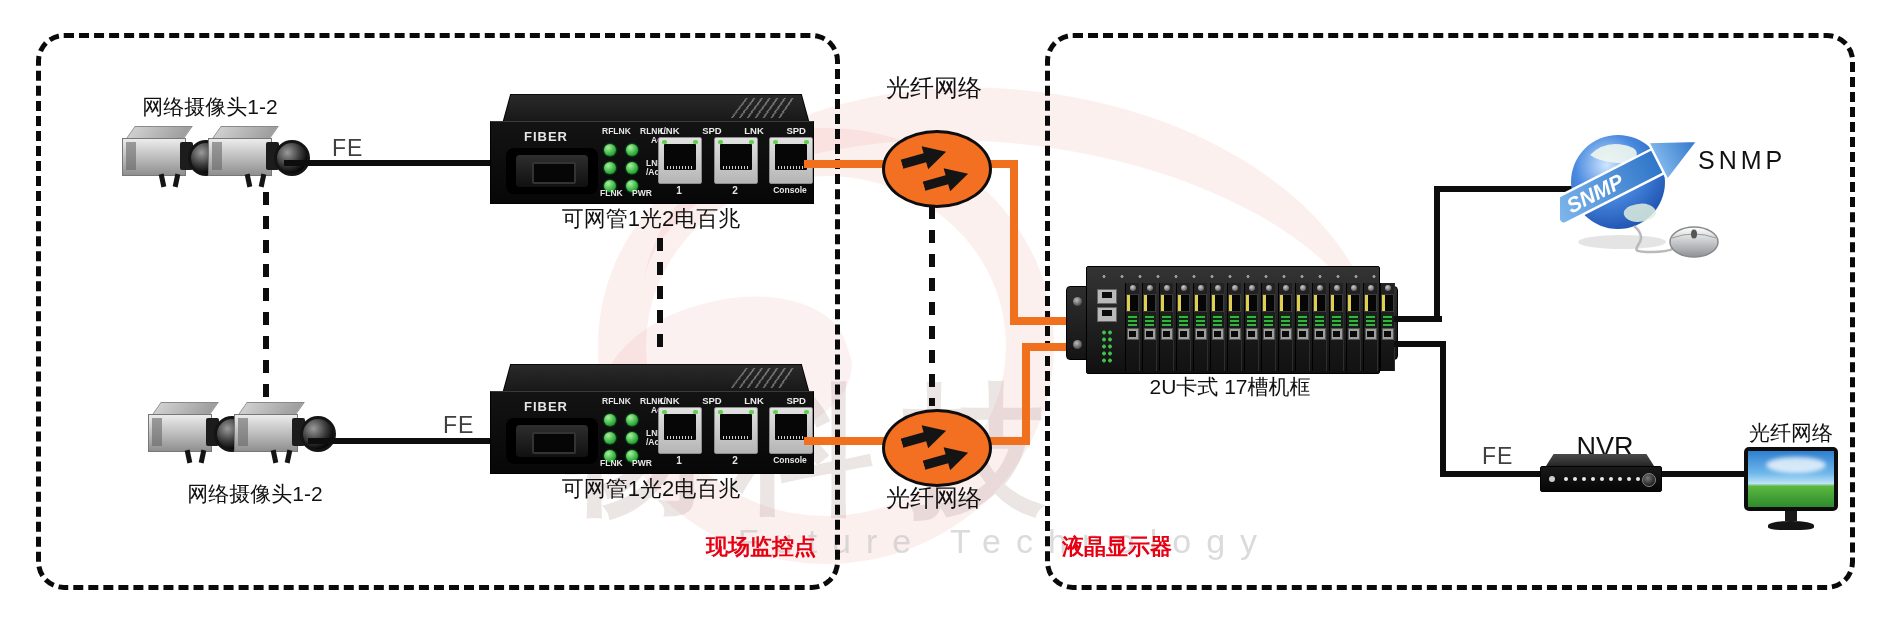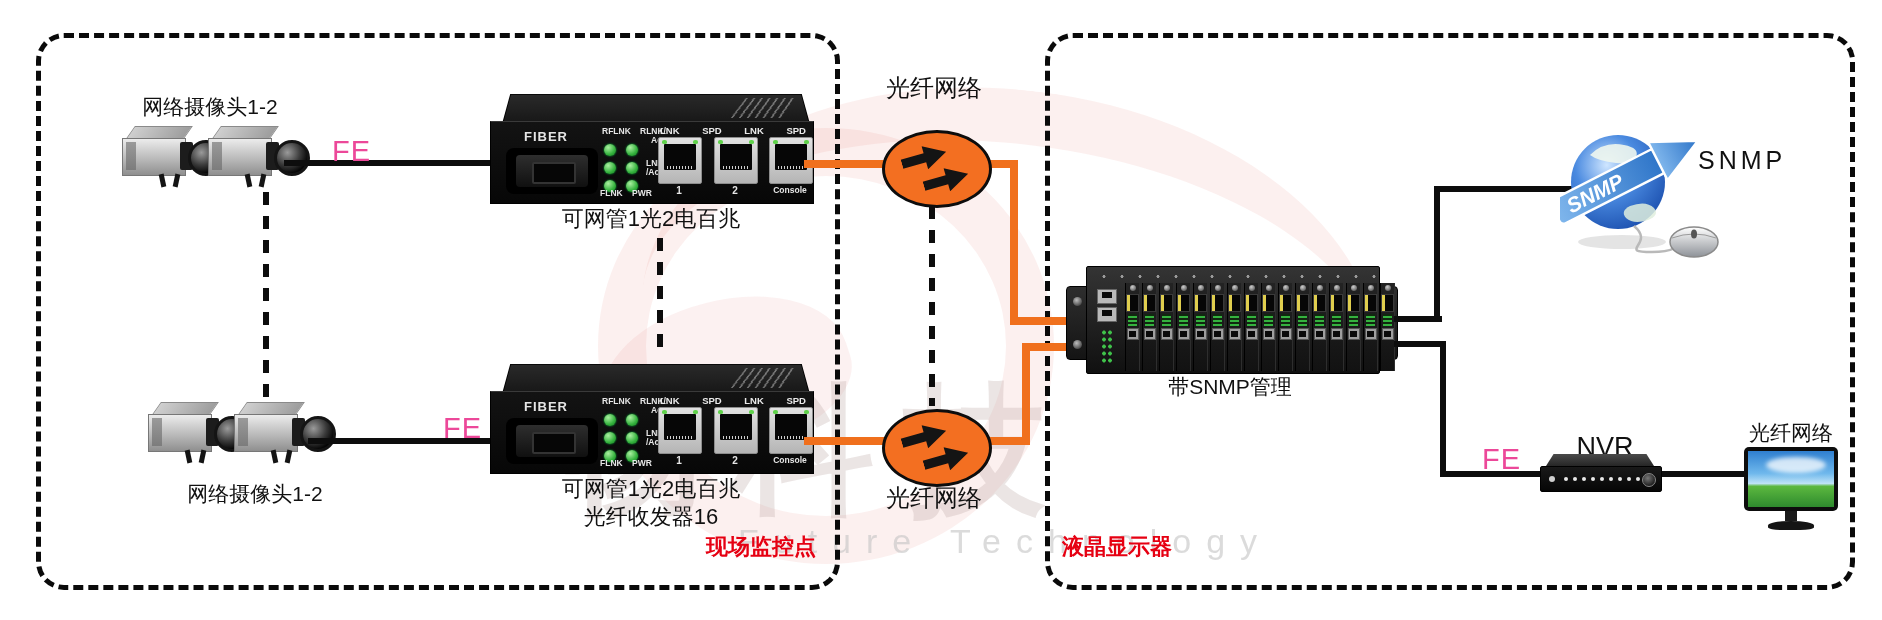--- a/index.html
+++ b/index.html
@@ -15,21 +15,21 @@
 
   
   .zone{position:absolute;border:5px dashed #0a0a0a;border-radius:28px;background:transparent;}
   .zone-left{left:36px;top:33px;width:794px;height:547px;}
   .zone-right{left:1045px;top:33px;width:800px;height:547px;}
   .zone-label{position:absolute;font-size:22px;font-weight:bold;color:#e60012;white-space:nowrap;}
 
   
   .lbl{position:absolute;font-size:21px;color:#111;text-align:center;white-space:nowrap;}
   .lbl2{line-height:1.25;}
-  .fe{position:absolute;font-size:29px;color:#ec4899;letter-spacing:1px;}
+  .fe{position:absolute;font-size:23px;color:#404040;letter-spacing:1px;}
 
   
   .wire{position:absolute;background:#0d0d0d;}
   .owire{position:absolute;background:#f0701d;}
   .dashv{position:absolute;width:6px;background:repeating-linear-gradient(180deg,#0d0d0d 0 13px,transparent 13px 24px);}
 
   
   .cam{position:absolute;width:96px;height:64px;}
   .cam i{position:absolute;display:block;}
   .cam-top{left:8px;top:0;width:56px;height:12px;background:linear-gradient(90deg,#cfcfcf,#9d9d9d);transform:skewX(-35deg);border:1px solid #8a8a8a;}
@@ -259,21 +259,20 @@
         <i class="pl" style="left:3px;"></i>
         <i class="pl" style="right:3px;"></i>
         <div class="jack"></div>
       </div>
     <span class="pnum" style="left:168px;top:97px;">1</span>
     <span class="pnum" style="left:224px;top:97px;">2</span>
     <span class="pnum" style="left:279px;top:97px;font-size:8.5px;">Console</span>
   </div>
   <div class="lbl lbl2" style="left:490px;top:475px;width:322px;font-size:22px;">
     <div>可网管1光2电百兆</div>
-    <div>光纤收发器16</div>
   </div>
 
   <div class="owire" style="left:804px;top:160px;width:82px;height:8px;"></div>
   <div class="owire" style="left:982px;top:160px;width:36px;height:8px;"></div>
   <div class="owire" style="left:1010px;top:160px;width:8px;height:165px;"></div>
   <div class="owire" style="left:1010px;top:317px;width:58px;height:8px;"></div>
   <div class="owire" style="left:804px;top:437px;width:82px;height:8px;"></div>
   <div class="owire" style="left:982px;top:437px;width:48px;height:8px;"></div>
   <div class="owire" style="left:1022px;top:343px;width:8px;height:102px;"></div>
   <div class="owire" style="left:1022px;top:343px;width:46px;height:8px;"></div>
@@ -429,21 +428,21 @@
           <i class="sfp"></i>
           <i class="sled"></i>
           <i class="srj">
               <i></i>
             </i>
         </div>
         </div>
     </div>
   </div>
   <div class="lbl lbl2" style="left:1080px;top:374px;width:300px;font-size:21px;">
-    <div>带SNMP管理</div>
+    <div>2U卡式 17槽机框</div>
   </div>
 
   <div class="wire" style="left:1394px;top:316px;width:48px;height:6px;"></div>
   <div class="wire" style="left:1434px;top:186px;width:6px;height:136px;"></div>
   <div class="wire" style="left:1434px;top:186px;width:140px;height:6px;"></div>
   <div class="wire" style="left:1394px;top:341px;width:52px;height:6px;"></div>
   <div class="wire" style="left:1440px;top:341px;width:6px;height:136px;"></div>
   <div class="wire" style="left:1440px;top:471px;width:104px;height:6px;"></div>
   <div class="wire" style="left:1656px;top:471px;width:94px;height:6px;"></div>
   <div class="fe" style="left:1482px;top:443px;">FE</div>

